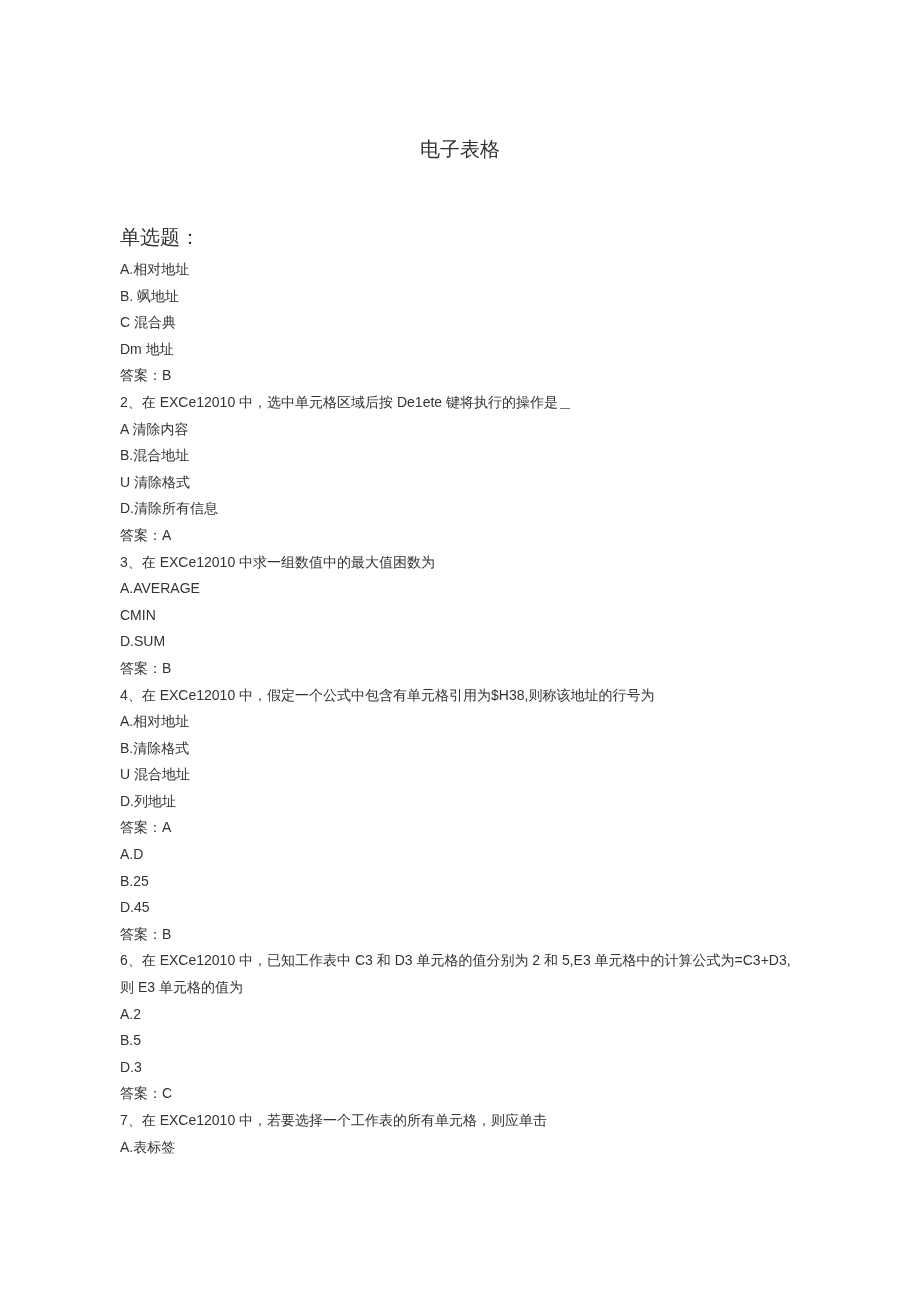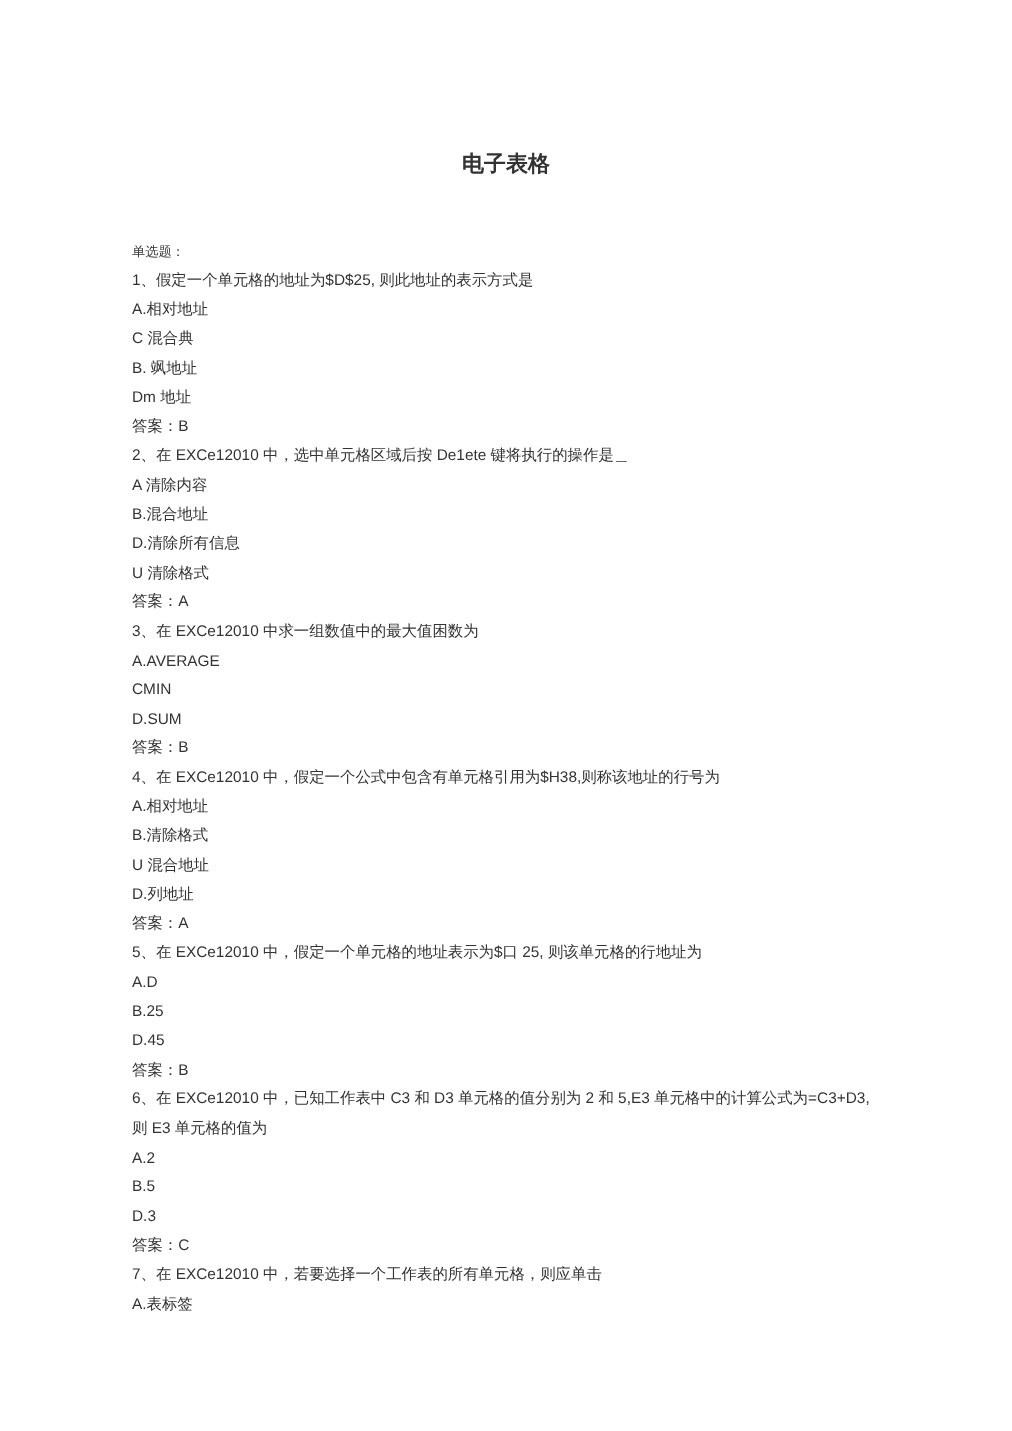--- a/index.html
+++ b/index.html
@@ -13,57 +13,56 @@
       width: 920px;
       height: 1301px;
       padding: 130px 120px 50px 120px;
       color: #333333;
       font-size: 14px;
       line-height: 1.9;
     }
     .title {
       text-align: center;
       font-size: 20px;
-      font-weight: bold;
+      font-weight: normal;
       font-family: "SimSun", serif;
       margin-bottom: 50px;
     }
     .section-label {
       font-family: "SimSun", serif;
-      font-size: 12px;
+      font-size: 20px;
     }
     .question-block {
       margin: 0;
     }
     .line {
       display: block;
     }
   </style>
 </head>
 <body>
 
 <h1 class="title">电子表格</h1>
 
 <div class="section-label">单选题：</div>
 
 <div class="question-block">
-  <span class="line">1、假定一个单元格的地址为$D$25, 则此地址的表示方式是</span>
   <span class="line">A.相对地址</span>
+  <span class="line">B. 飒地址</span>
   <span class="line">C 混合典</span>
-  <span class="line">B. 飒地址</span>
   <span class="line">Dm 地址</span>
   <span class="line">答案：B</span>
 </div>
 
 <div class="question-block">
   <span class="line">2、在 EXCe12010 中，选中单元格区域后按 De1ete 键将执行的操作是＿</span>
   <span class="line">A 清除内容</span>
   <span class="line">B.混合地址</span>
+  <span class="line">U 清除格式</span>
   <span class="line">D.清除所有信息</span>
-  <span class="line">U 清除格式</span>
   <span class="line">答案：A</span>
 </div>
 
 <div class="question-block">
   <span class="line">3、在 EXCe12010 中求一组数值中的最大值困数为</span>
   <span class="line">A.AVERAGE</span>
   <span class="line">CMIN</span>
   <span class="line">D.SUM</span>
   <span class="line">答案：B</span>
 </div>
@@ -71,21 +70,20 @@
 <div class="question-block">
   <span class="line">4、在 EXCe12010 中，假定一个公式中包含有单元格引用为$H38,则称该地址的行号为</span>
   <span class="line">A.相对地址</span>
   <span class="line">B.清除格式</span>
   <span class="line">U 混合地址</span>
   <span class="line">D.列地址</span>
   <span class="line">答案：A</span>
 </div>
 
 <div class="question-block">
-  <span class="line">5、在 EXCe12010 中，假定一个单元格的地址表示为$口 25, 则该单元格的行地址为</span>
   <span class="line">A.D</span>
   <span class="line">B.25</span>
   <span class="line">D.45</span>
   <span class="line">答案：B</span>
 </div>
 
 <div class="question-block">
   <span class="line">6、在 EXCe12010 中，已知工作表中 C3 和 D3 单元格的值分别为 2 和 5,E3 单元格中的计算公式为=C3+D3, 则 E3 单元格的值为</span>
   <span class="line">A.2</span>
   <span class="line">B.5</span>

